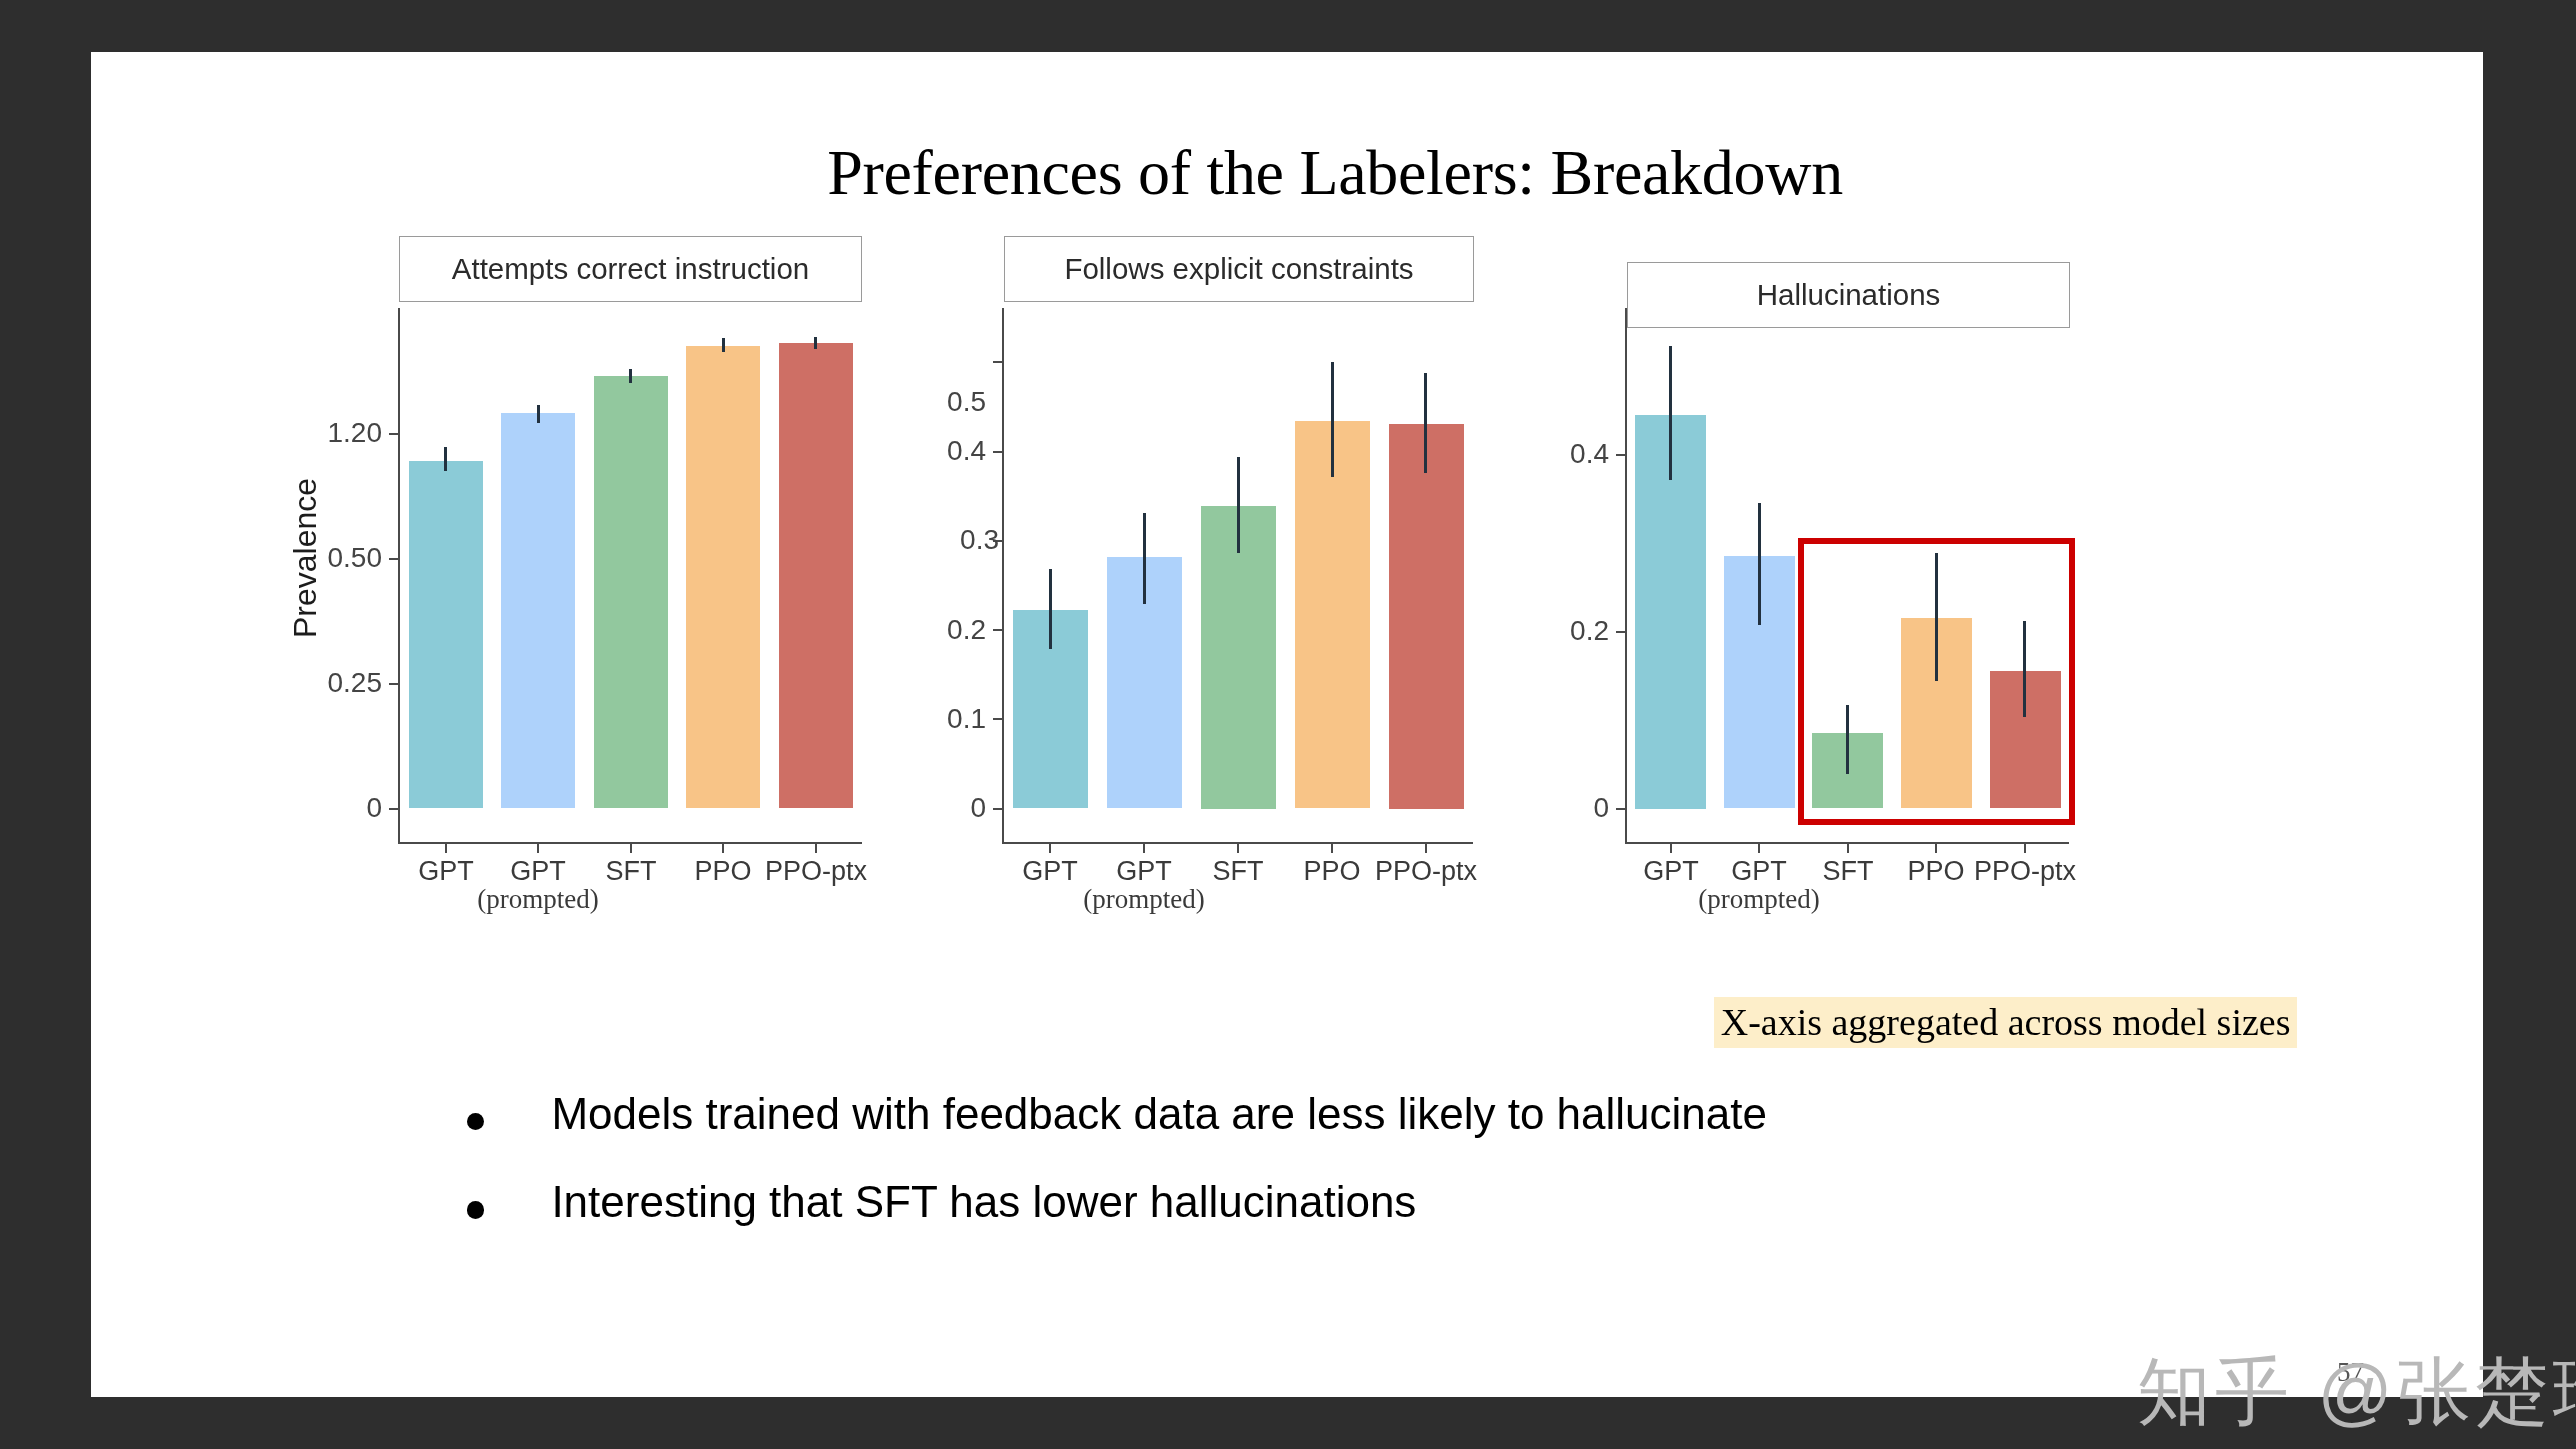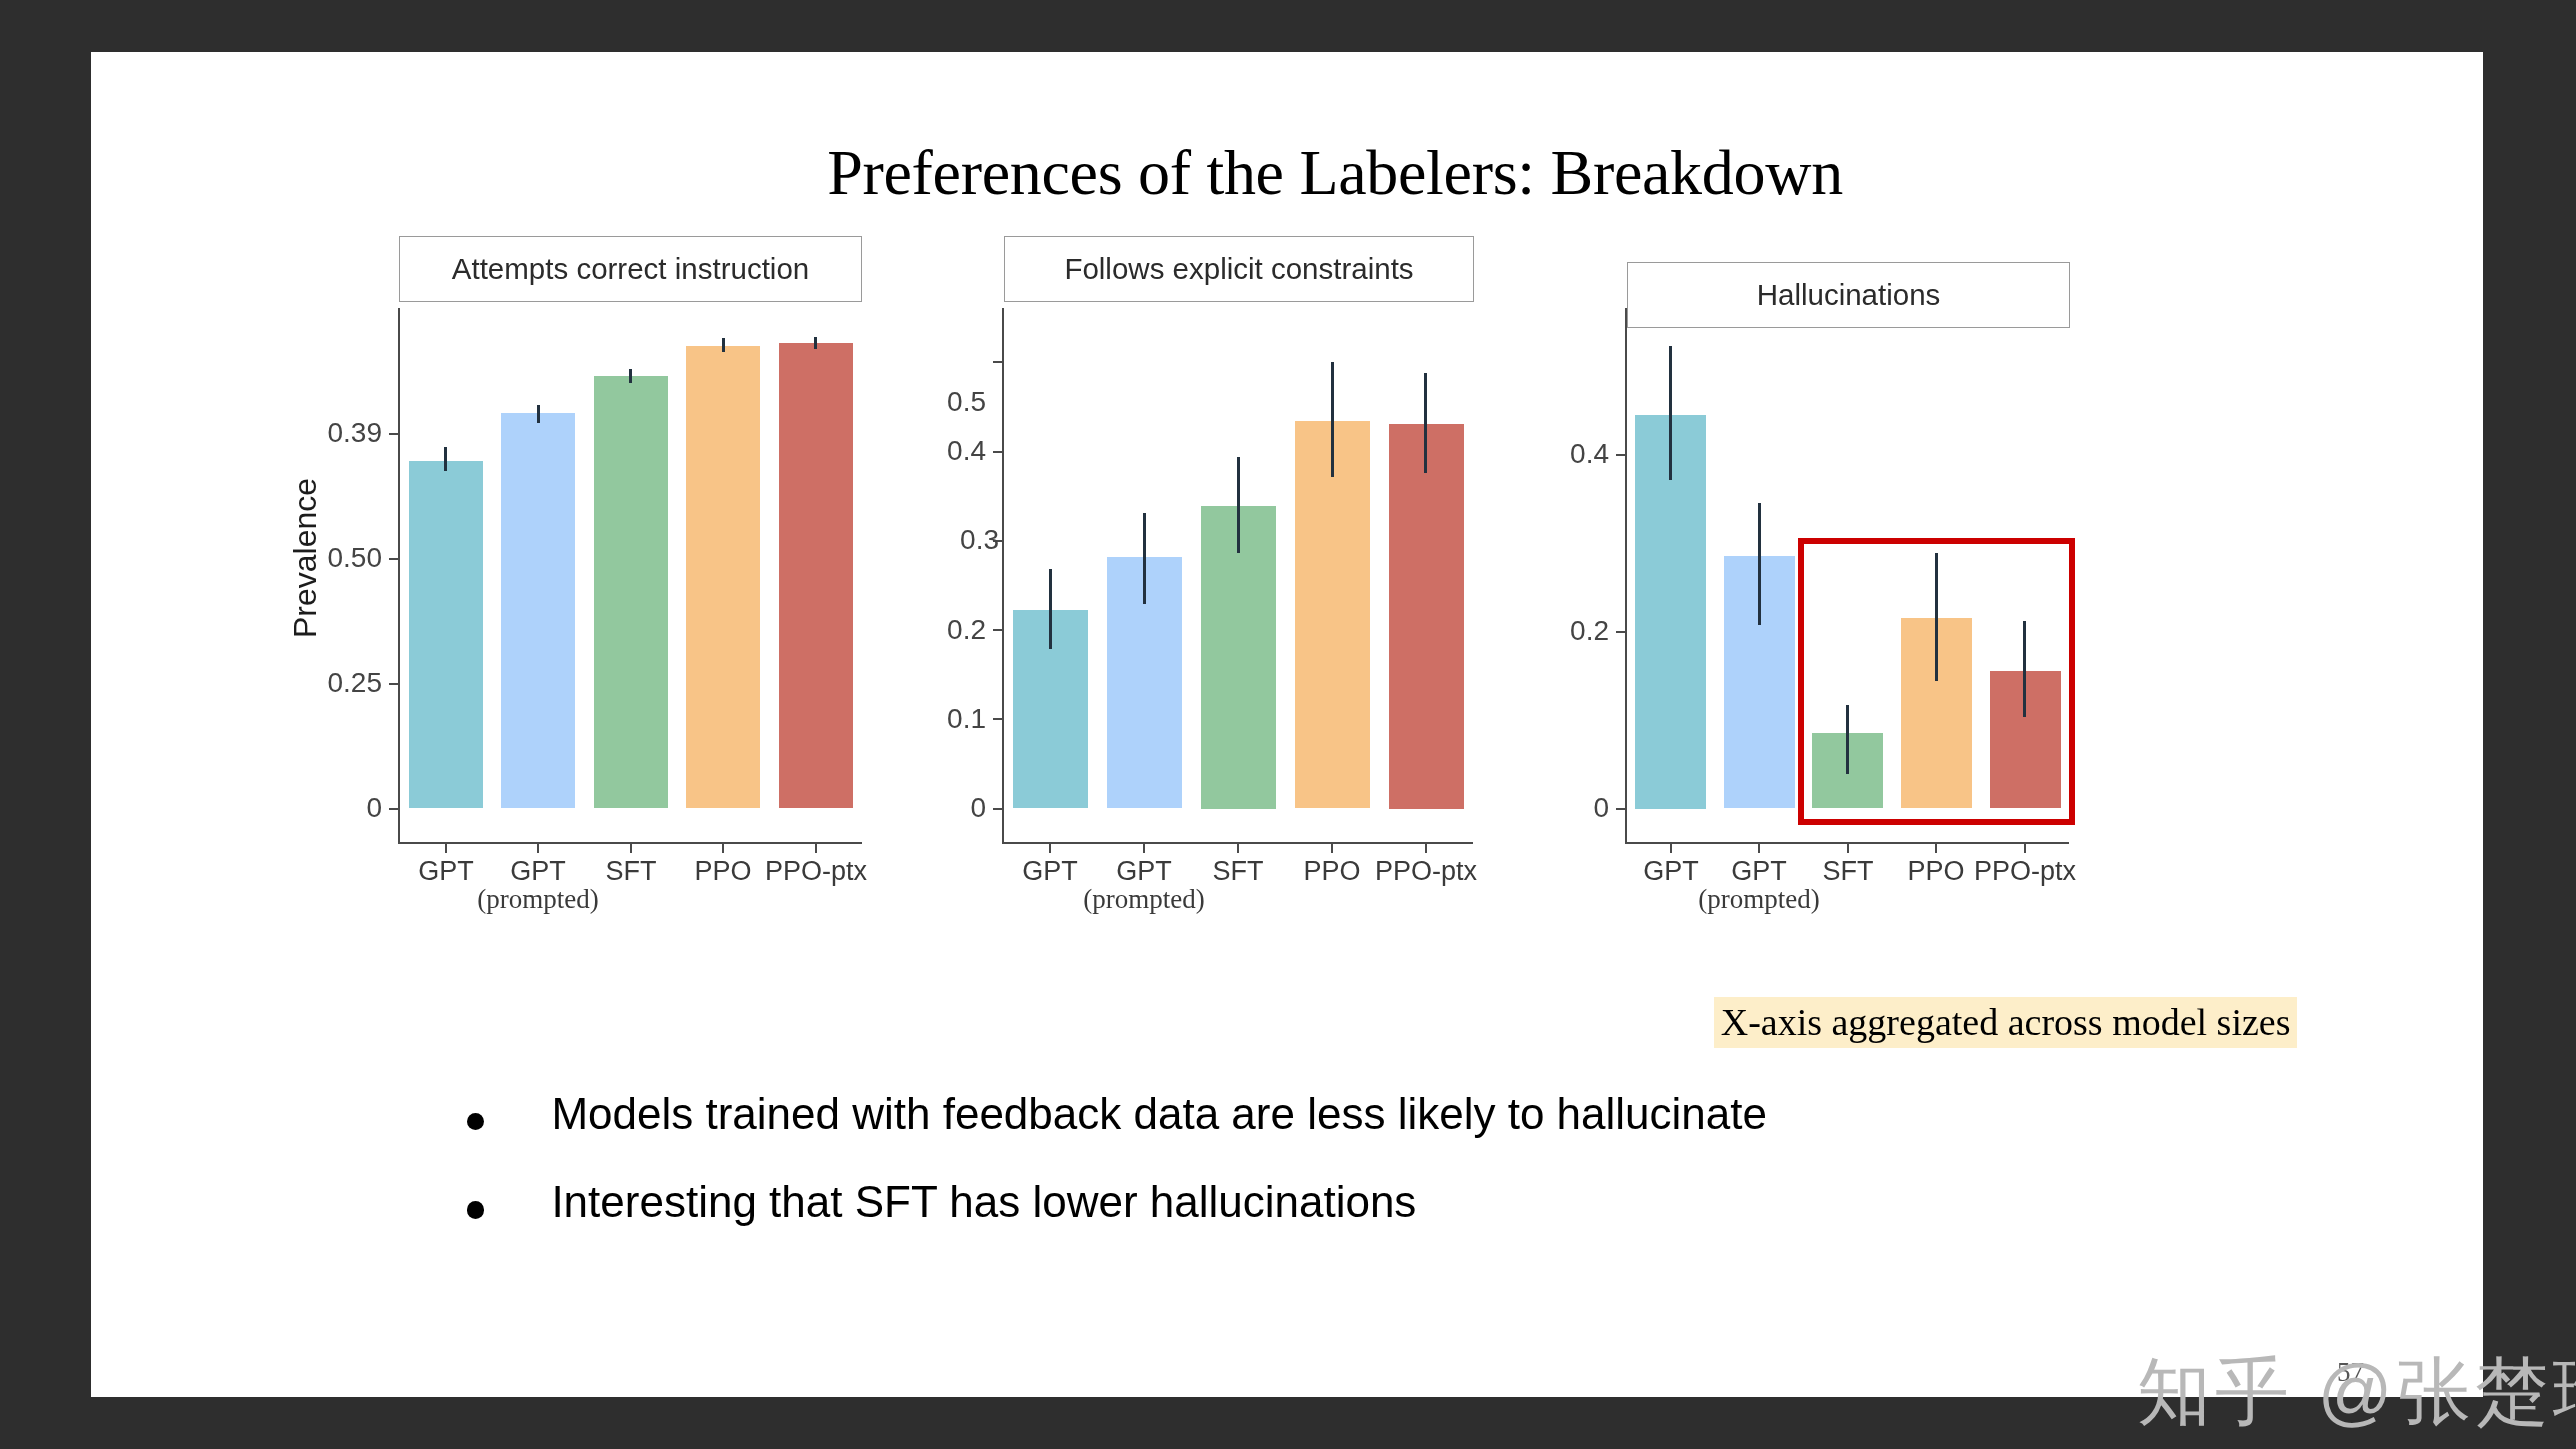--- a/index.html
+++ b/index.html
@@ -196,21 +196,21 @@
         </div>
         <div class="axis-line" style="left: 106px; top: 72px; width: 2px; height: 535px;"></div>
         <div class="axis-line" style="left: 106px; top: 606px; width: 464px; height: 2px;"></div>
         <div class="ytick-mark" style="left: 97px; top: 572px;"></div>
         <div class="ytick-label" style="right: 500px; top: 572px;">0</div>
         <div class="ytick-mark" style="left: 97px; top: 447px;"></div>
         <div class="ytick-label" style="right: 500px; top: 447px;">0.25</div>
         <div class="ytick-mark" style="left: 97px; top: 322px;"></div>
         <div class="ytick-label" style="right: 500px; top: 322px;">0.50</div>
         <div class="ytick-mark" style="left: 97px; top: 197px;"></div>
-        <div class="ytick-label" style="right: 500px; top: 197px;">0.39</div>
+        <div class="ytick-label" style="right: 500px; top: 197px;">1.20</div>
         <div class="bar" style="left: 117px; top: 225px; width: 74px; height: 347px; background: rgb(139, 203, 215); bottom: auto;"></div>
         <div class="errbar" style="left: 152px; top: 211px; height: 23.5px;"></div>
         <div class="xtick-mark" style="left: 153px; top: 608px;"></div>
         <div class="xlabel" style="left: 154px; top: 621px;"><span>GPT</span></div>
         <div class="bar" style="left: 209px; top: 177px; width: 74px; height: 395px; background: rgb(174, 210, 251); bottom: auto;"></div>
         <div class="errbar" style="left: 245px; top: 169px; height: 17.5px;"></div>
         <div class="xtick-mark" style="left: 245px; top: 608px;"></div>
         <div class="xlabel" style="left: 246px; top: 621px;"><span>GPT</span><span class="sub">(prompted)</span></div>
         <div class="bar" style="left: 302px; top: 140px; width: 74px; height: 432px; background: rgb(146, 200, 158); bottom: auto;"></div>
         <div class="errbar" style="left: 337px; top: 133px; height: 14px;"></div>

